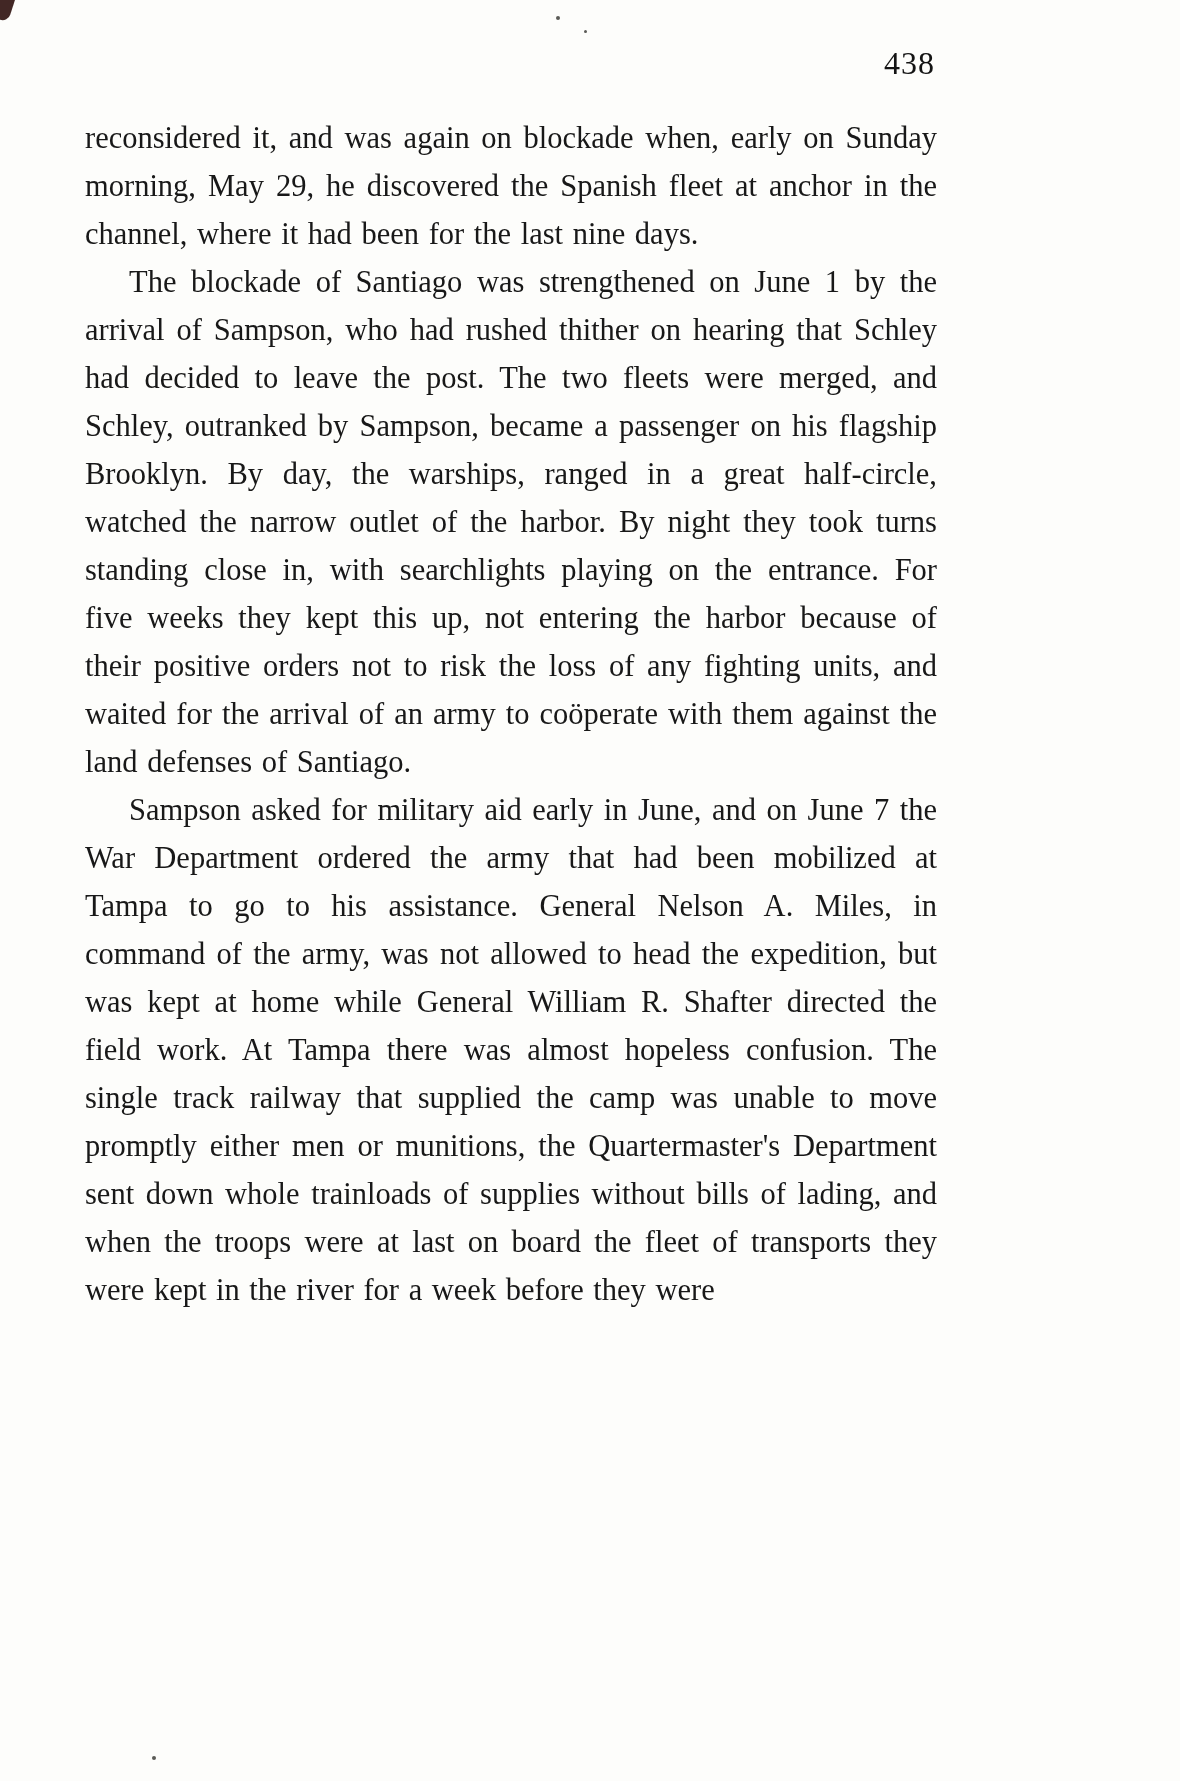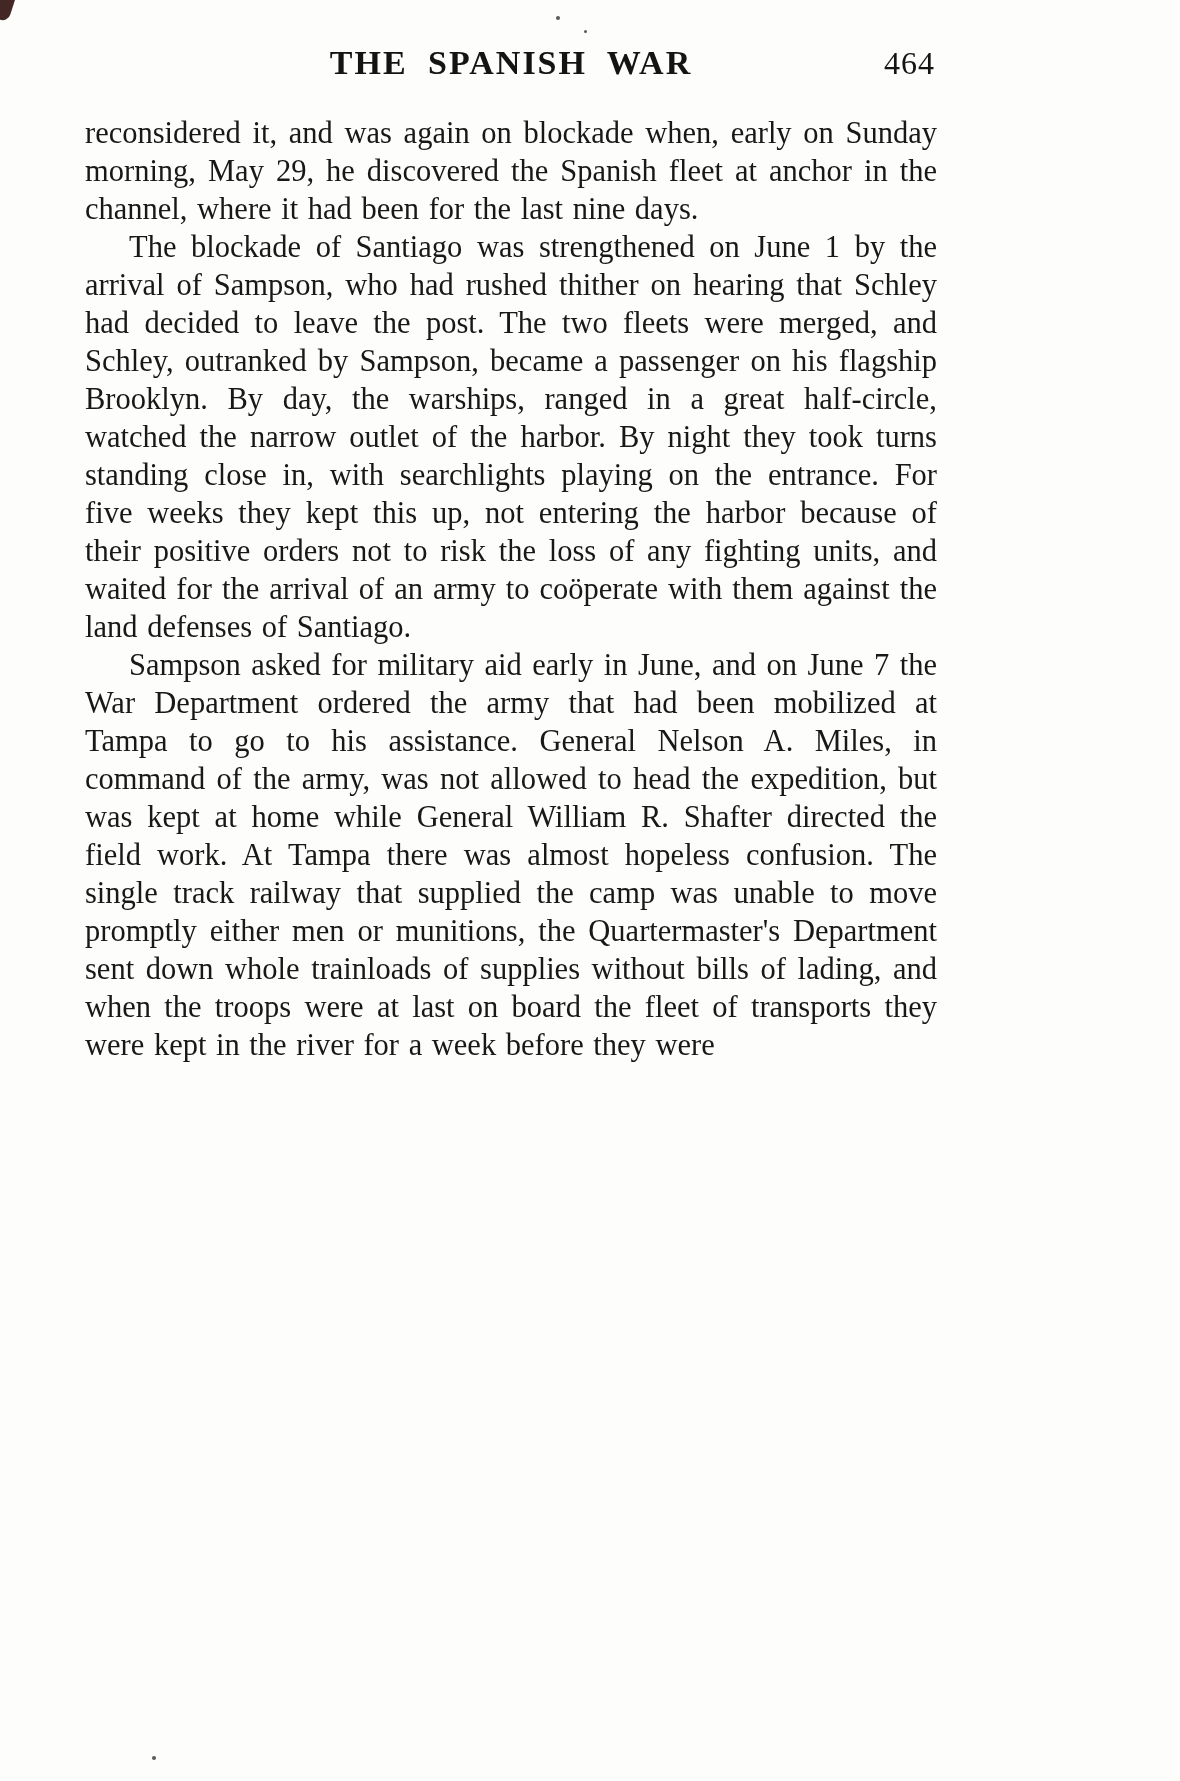--- a/index.html
+++ b/index.html
@@ -49,21 +49,21 @@
     position: absolute;
     right: 2px;
     top: 1px;
     font-size: 32px;
     color: #141414;
     letter-spacing: 1px;
   }
 
   .page-body p {
     font-size: 30.5px;
-    line-height: 38px;
+    line-height: 48px;
     text-align: justify;
     color: #181818;
     word-spacing: 2px;
   }
 
   .page-body p.indent {
     text-indent: 44px;
     font-family: Liberation Serif, serif;
   }
 
@@ -92,22 +92,21 @@
 <div class="page">
 
   <span class="artifact corner-mark"></span>
   <span class="artifact dot dot-a"></span>
   <span class="artifact dot dot-b"></span>
   <span class="artifact dot dot-c"></span>
 
   <div class="text-column">
 
     <header class="page-header">
-      <span class="running-title">THE SPANISH WAR</span>
-      <span class="page-number">464</span>
+      <span class="page-number">438</span>
     </header>
 
     <main class="page-body">
       <p class="para no-indent">reconsidered it, and was again on blockade when, early on Sunday morning, May 29, he discovered the Spanish fleet at anchor in the channel, where it had been for the last nine days.</p>
       <p class="para indent">The blockade of Santiago was strengthened on June 1 by the arrival of Sampson, who had rushed thither on hearing that Schley had decided to leave the post. The two fleets were merged, and Schley, outranked by Sampson, became a passenger on his flagship Brooklyn. By day, the warships, ranged in a great half-circle, watched the narrow outlet of the harbor. By night they took turns standing close in, with searchlights playing on the entrance. For five weeks they kept this up, not entering the harbor because of their positive orders not to risk the loss of any fighting units, and waited for the arrival of an army to coöperate with them against the land defenses of Santiago.</p>
       <p class="para indent">Sampson asked for military aid early in June, and on June 7 the War Department ordered the army that had been mobilized at Tampa to go to his assistance. General Nelson A. Miles, in command of the army, was not allowed to head the expedition, but was kept at home while General William R. Shafter directed the field work. At Tampa there was almost hopeless confusion. The single track railway that supplied the camp was unable to move promptly either men or munitions, the Quartermaster's Department sent down whole trainloads of supplies without bills of lading, and when the troops were at last on board the fleet of transports they were kept in the river for a week before they were</p>
     </main>
 
   </div>
 </div>

